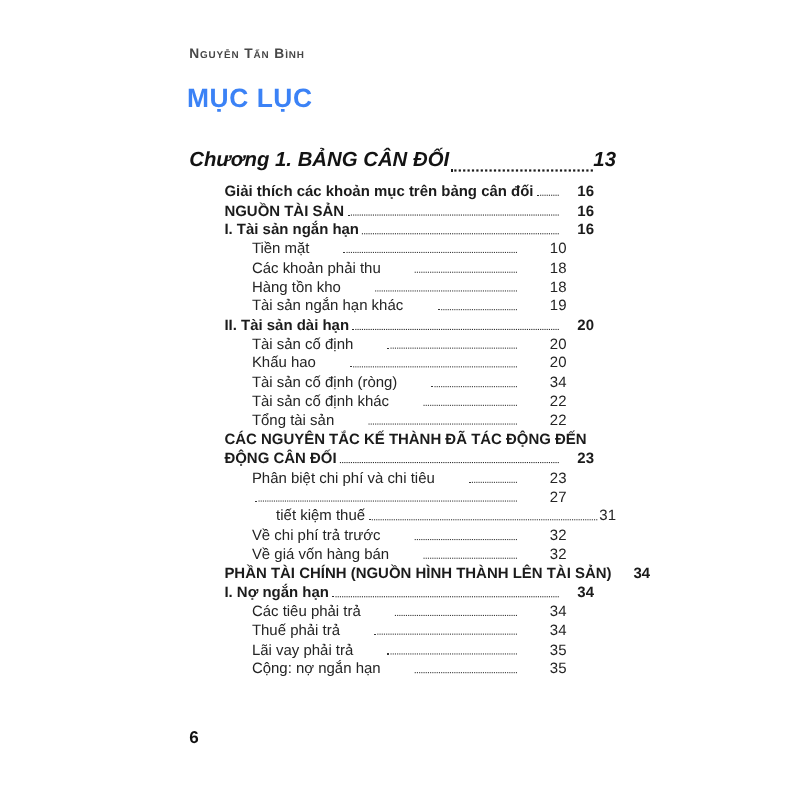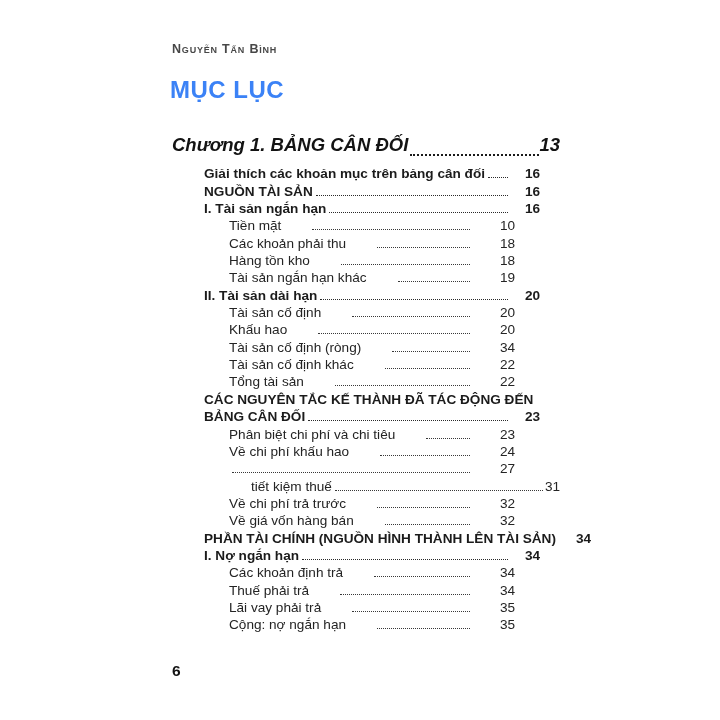--- a/index.html
+++ b/index.html
@@ -126,33 +126,28 @@
         </div>
         <div class="row lv2">
           <span class="lbl">Tổng tài sản</span>
           <span class="dots"></span>
           <span class="num">22</span>
         </div>
         <div class="row lv1 bold">
           <span class="lbl">CÁC NGUYÊN TẮC KẾ THÀNH ĐÃ TÁC ĐỘNG ĐẾN</span>
         </div>
         <div class="row lv1 bold">
-          <span class="lbl">BẢNG CÂN ĐỐI</span>
+          <span class="lbl">ĐỘNG CÂN ĐỐI</span>
           <span class="dots"></span>
           <span class="num">23</span>
         </div>
         <div class="row lv2">
           <span class="lbl">Phân biệt chi phí và chi tiêu</span>
           <span class="dots"></span>
           <span class="num">23</span>
-        </div>
-        <div class="row lv2">
-          <span class="lbl">Về chi phí khấu hao</span>
-          <span class="dots"></span>
-          <span class="num">24</span>
         </div>
         <div class="row lv2">
           <span class="dots"></span>
           <span class="num">27</span>
         </div>
         <div class="row lv3">
           <span class="lbl">tiết kiệm thuế</span>
           <span class="dots"></span>
           <span class="num">31</span>
         </div>
@@ -170,21 +165,21 @@
           <span class="lbl">PHẦN TÀI CHÍNH (NGUỒN HÌNH THÀNH LÊN TÀI SẢN)</span>
           <span class="dots"></span>
           <span class="num">34</span>
         </div>
         <div class="row lv1 bold">
           <span class="lbl">I. Nợ ngắn hạn</span>
           <span class="dots"></span>
           <span class="num">34</span>
         </div>
         <div class="row lv2">
-          <span class="lbl">Các khoản định trả</span>
+          <span class="lbl">Các tiêu phải trả</span>
           <span class="dots"></span>
           <span class="num">34</span>
         </div>
         <div class="row lv2">
           <span class="lbl">Thuế phải trả</span>
           <span class="dots"></span>
           <span class="num">34</span>
         </div>
         <div class="row lv2">
           <span class="lbl">Lãi vay phải trả</span>

